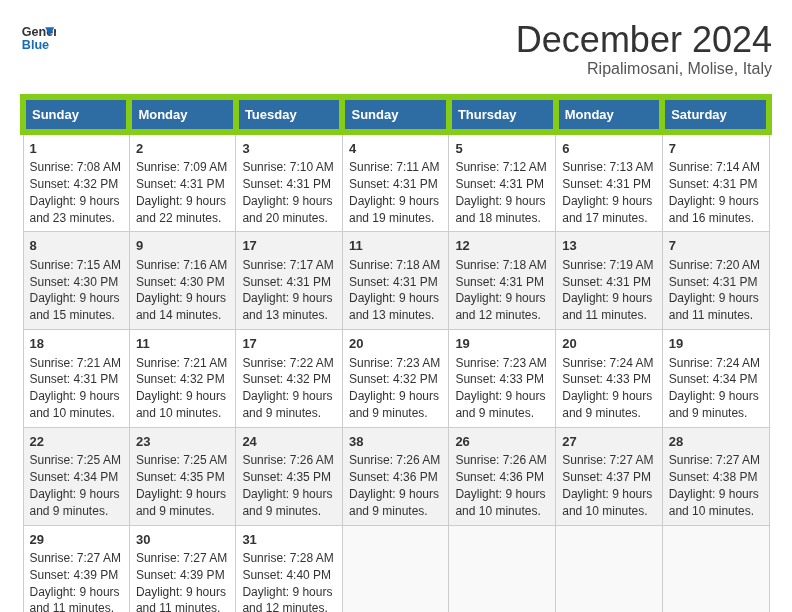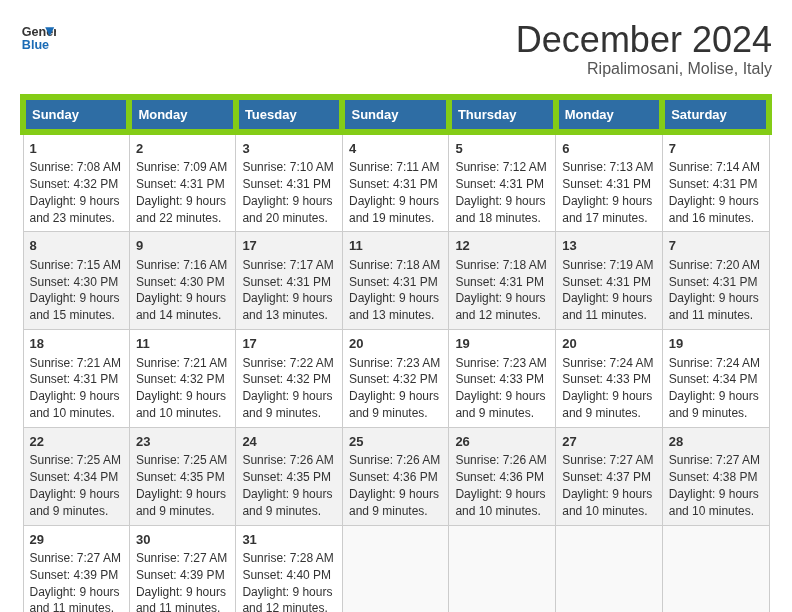--- a/index.html
+++ b/index.html
@@ -134,21 +134,21 @@
         <td><span class="day-number">17</span><span class="day-info">Sunrise: 7:22 AM<br>Sunset: 4:32 PM<br>Daylight: 9 hours and 9 minutes.</span></td>
         <td><span class="day-number">20</span><span class="day-info">Sunrise: 7:23 AM<br>Sunset: 4:32 PM<br>Daylight: 9 hours and 9 minutes.</span></td>
         <td><span class="day-number">19</span><span class="day-info">Sunrise: 7:23 AM<br>Sunset: 4:33 PM<br>Daylight: 9 hours and 9 minutes.</span></td>
         <td><span class="day-number">20</span><span class="day-info">Sunrise: 7:24 AM<br>Sunset: 4:33 PM<br>Daylight: 9 hours and 9 minutes.</span></td>
         <td><span class="day-number">19</span><span class="day-info">Sunrise: 7:24 AM<br>Sunset: 4:34 PM<br>Daylight: 9 hours and 9 minutes.</span></td>
       </tr>
       <tr>
         <td><span class="day-number">22</span><span class="day-info">Sunrise: 7:25 AM<br>Sunset: 4:34 PM<br>Daylight: 9 hours and 9 minutes.</span></td>
         <td><span class="day-number">23</span><span class="day-info">Sunrise: 7:25 AM<br>Sunset: 4:35 PM<br>Daylight: 9 hours and 9 minutes.</span></td>
         <td><span class="day-number">24</span><span class="day-info">Sunrise: 7:26 AM<br>Sunset: 4:35 PM<br>Daylight: 9 hours and 9 minutes.</span></td>
-        <td><span class="day-number">25</span><span class="day-info">Sunrise: 7:26 AM<br>Sunset: 4:36 PM<br>Daylight: 9 hours and 9 minutes.</span></td>
+        <td><span class="day-number">38</span><span class="day-info">Sunrise: 7:26 AM<br>Sunset: 4:36 PM<br>Daylight: 9 hours and 9 minutes.</span></td>
         <td><span class="day-number">26</span><span class="day-info">Sunrise: 7:26 AM<br>Sunset: 4:36 PM<br>Daylight: 9 hours and 10 minutes.</span></td>
         <td><span class="day-number">27</span><span class="day-info">Sunrise: 7:27 AM<br>Sunset: 4:37 PM<br>Daylight: 9 hours and 10 minutes.</span></td>
         <td><span class="day-number">28</span><span class="day-info">Sunrise: 7:27 AM<br>Sunset: 4:38 PM<br>Daylight: 9 hours and 10 minutes.</span></td>
       </tr>
       <tr>
         <td><span class="day-number">29</span><span class="day-info">Sunrise: 7:27 AM<br>Sunset: 4:39 PM<br>Daylight: 9 hours and 11 minutes.</span></td>
         <td><span class="day-number">30</span><span class="day-info">Sunrise: 7:27 AM<br>Sunset: 4:39 PM<br>Daylight: 9 hours and 11 minutes.</span></td>
         <td><span class="day-number">31</span><span class="day-info">Sunrise: 7:28 AM<br>Sunset: 4:40 PM<br>Daylight: 9 hours and 12 minutes.</span></td>
         <td class="empty-cell"></td>
         <td class="empty-cell"></td>

